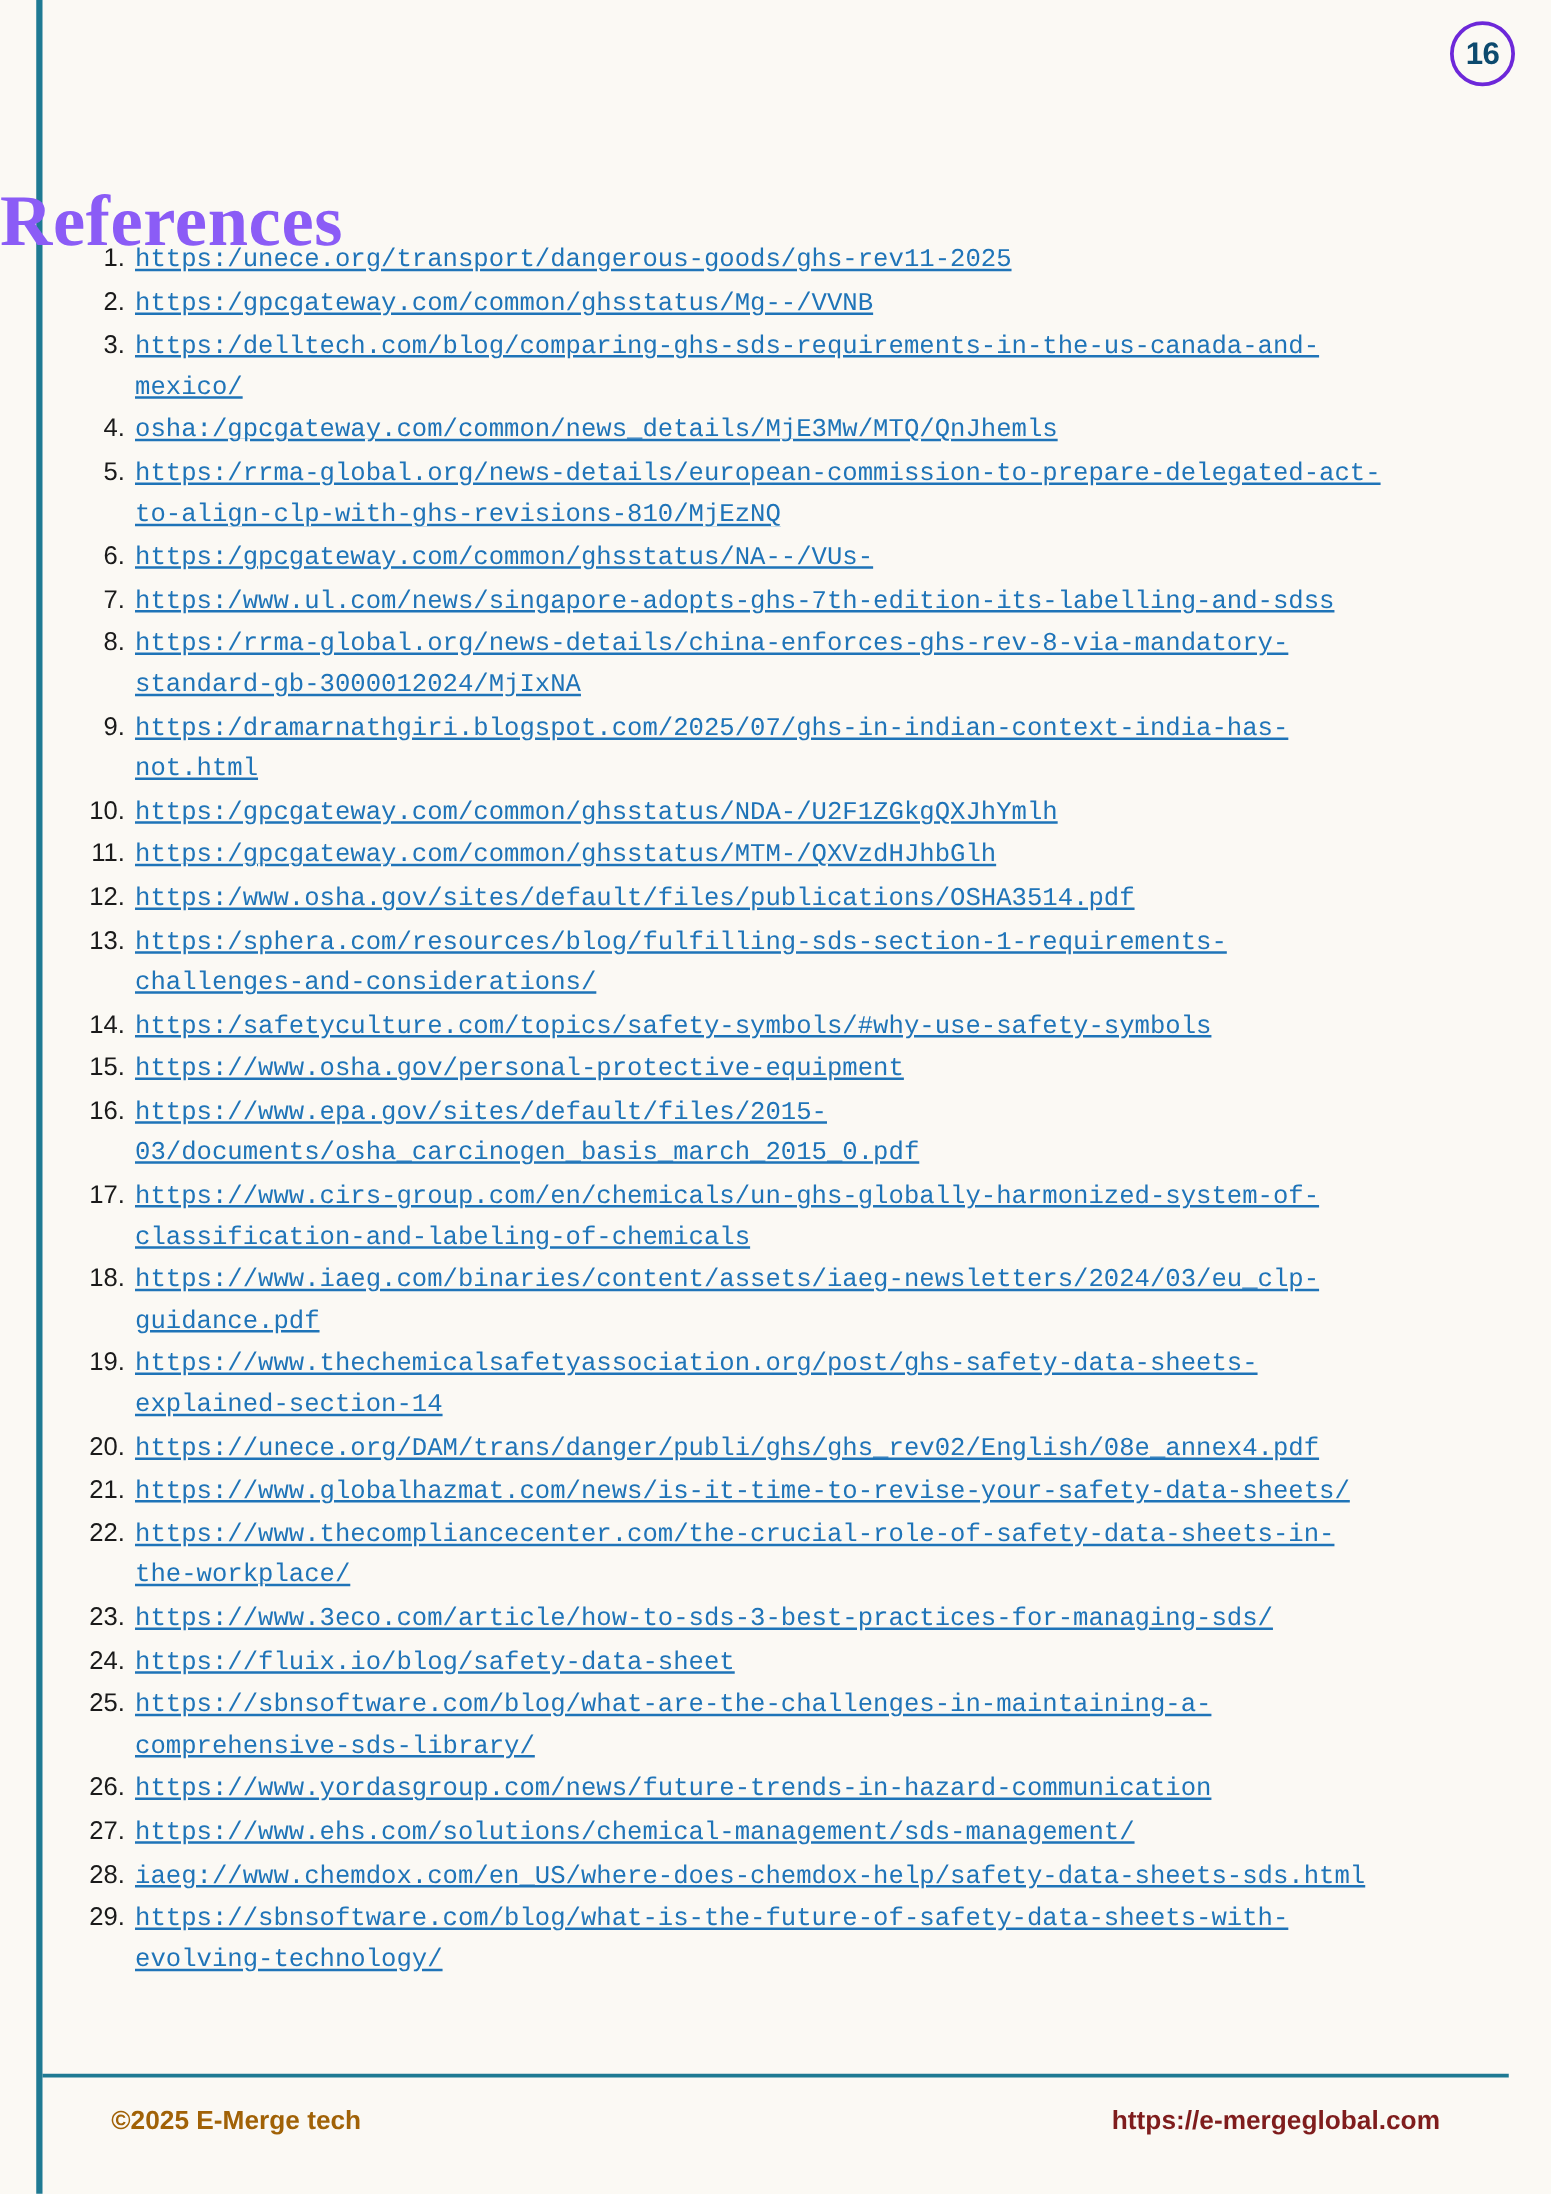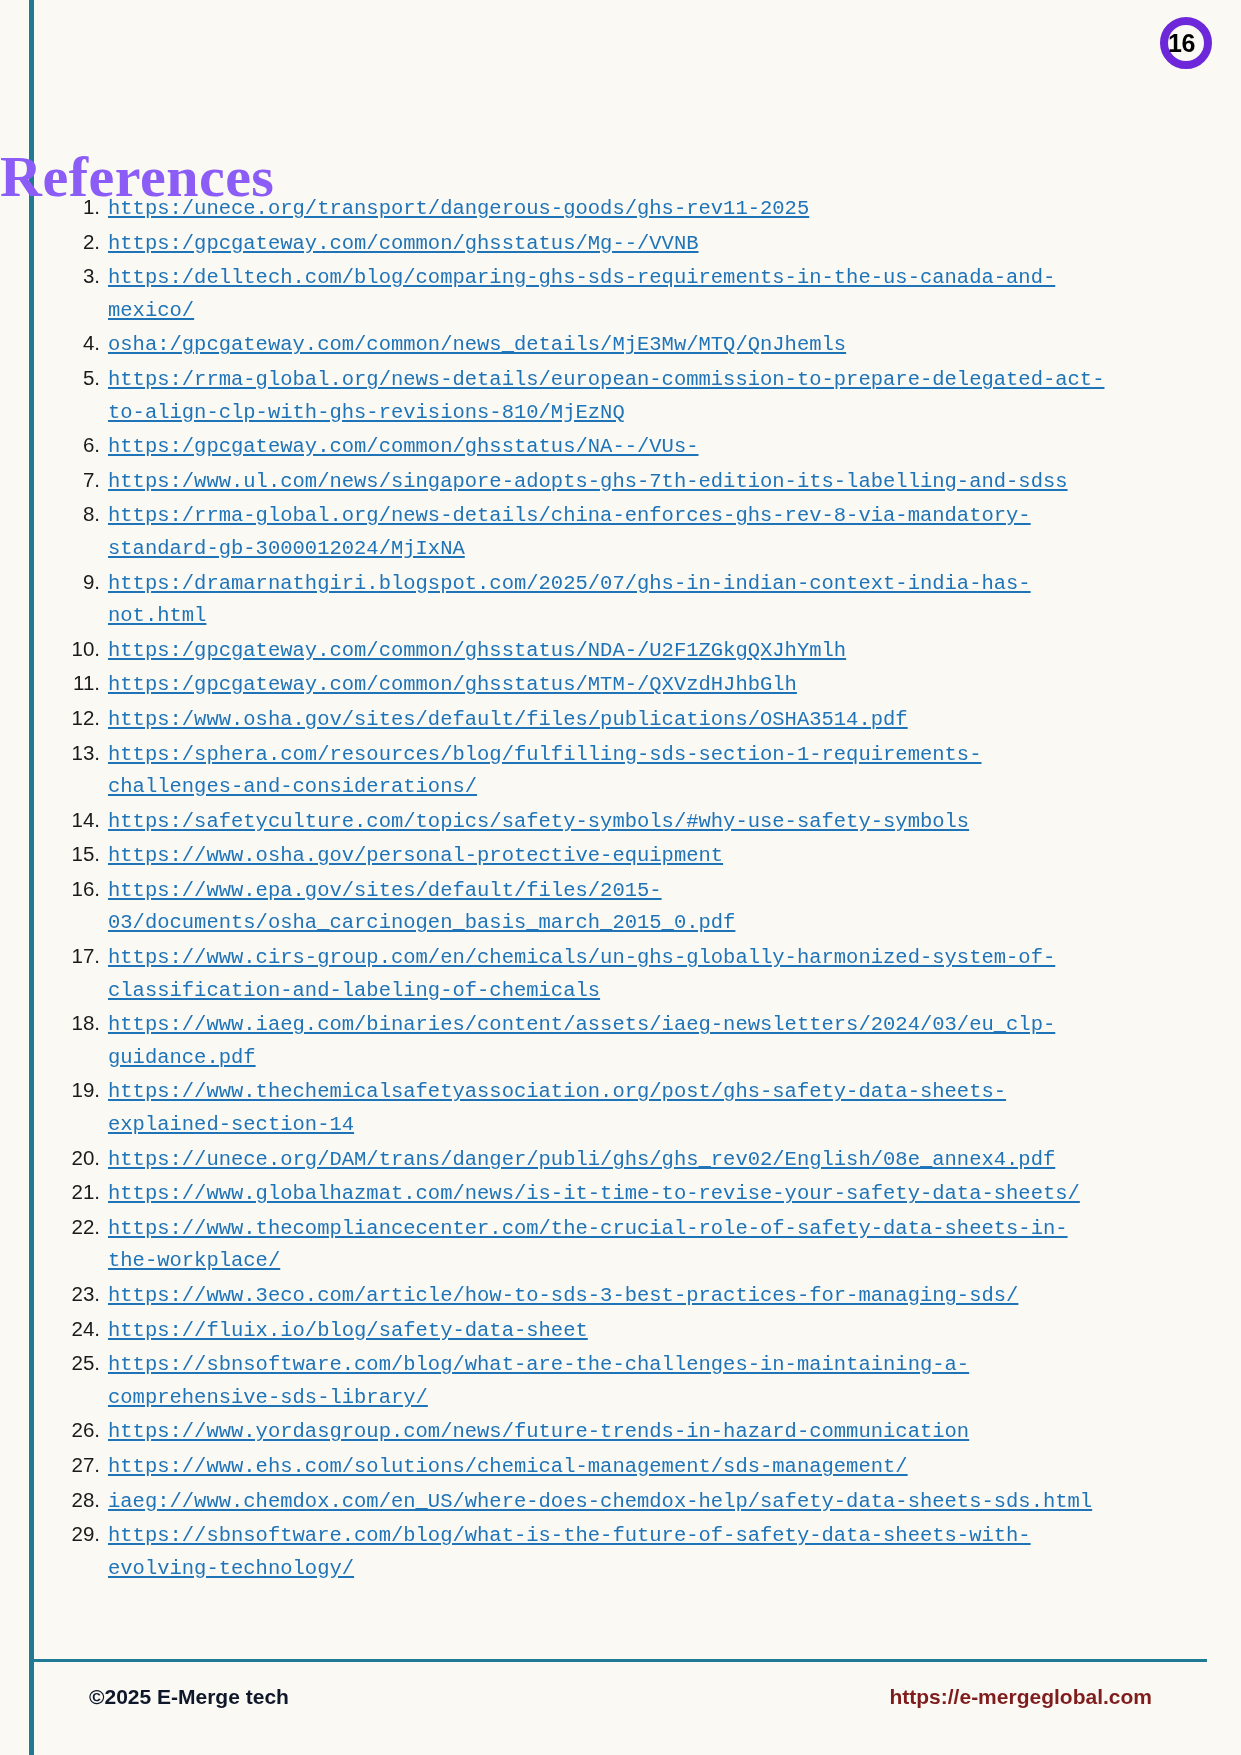--- a/index.html
+++ b/index.html
@@ -25,27 +25,27 @@
     background: #1f7a93;
   }
 
   
   .page-badge {
     position: absolute;
     right: 29px;
     top: 17px;
     width: 52px;
     height: 52px;
-    border: 8px solid #6d28d9;
+    border: 3px solid #6d28d9;
     border-radius: 50%;
     box-sizing: border-box;
     display: flex;
     align-items: center;
-    justify-content: flex-start;
-    color: #000000;
+    justify-content: center;
+    color: #0c4a6e;
     font-family: "Liberation Sans", sans-serif;
     font-size: 25px;
     font-weight: bold;
     letter-spacing: -0.5px;
   }
 
   
   .page-title {
     position: absolute;
     left: 0;
@@ -113,21 +113,21 @@
     right: 34px;
     bottom: 36px;
     height: 44px;
     display: flex;
     align-items: center;
     justify-content: space-between;
     padding: 0 55px;
     box-sizing: border-box;
   }
   .footer-left {
-    color: #0f172a;
+    color: #a16207;
     font-size: 21px;
     font-weight: bold;
     font-family: "Liberation Sans", sans-serif;
   }
   .footer-right {
     color: #7f1d1d;
     font-size: 21px;
     font-weight: bold;
     font-family: "Liberation Sans", sans-serif;
     text-decoration: none;

